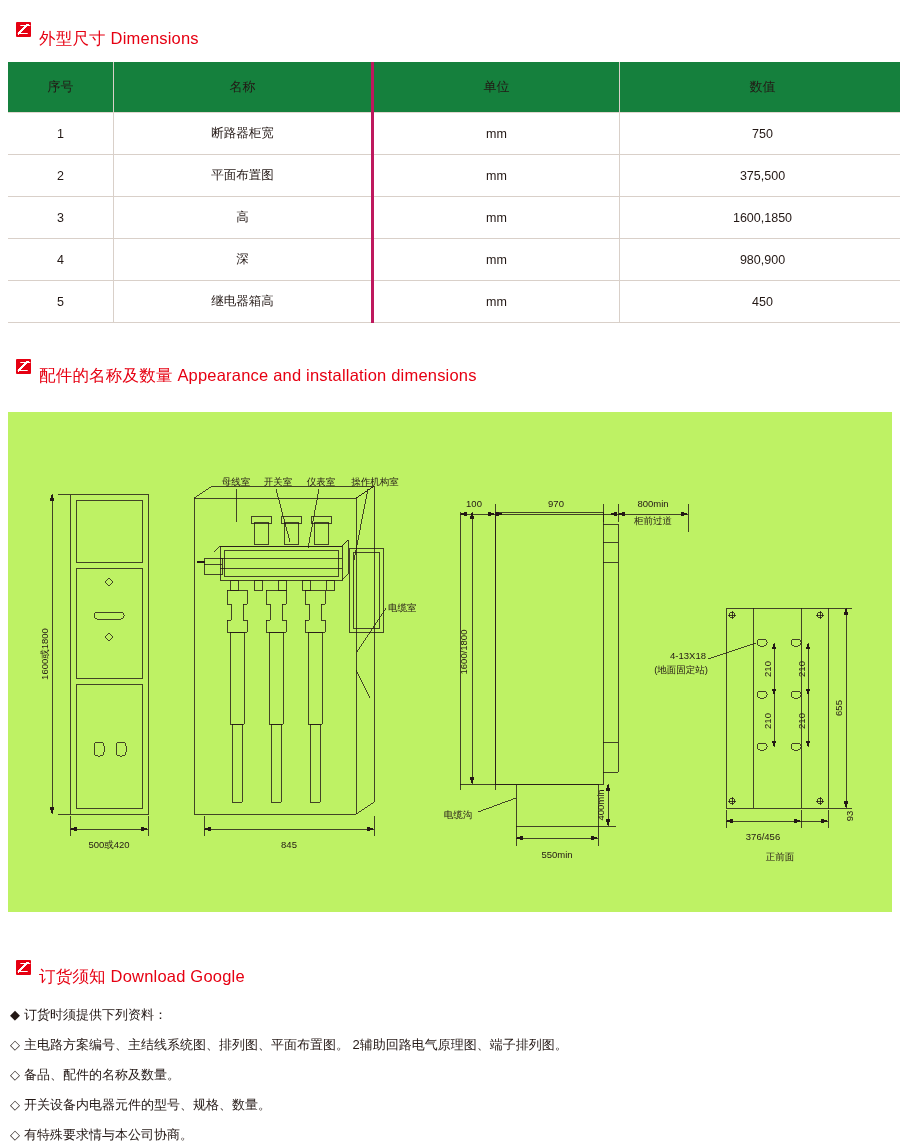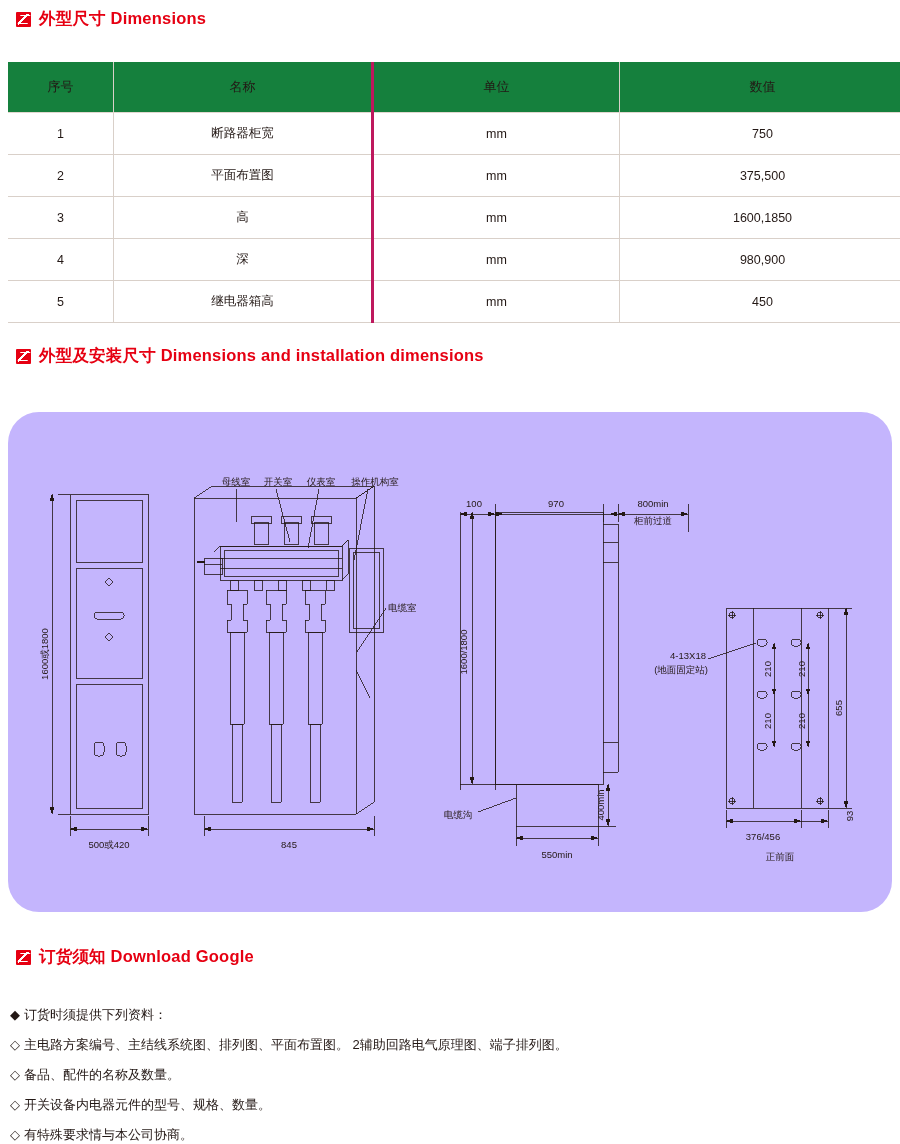--- a/index.html
+++ b/index.html
@@ -54,23 +54,24 @@
     width: 10px;
     height: 9px;
     border-top: 1.5px solid #ffffff;
     border-bottom: 1.5px solid #ffffff;
     box-sizing: border-box;
     transform: skewX(-18deg);
   }
   .head-text {
     color: #e60012;
     font-size: 16.5px;
-    font-weight: bold;
+    font-weight: normal;
     letter-spacing: 0.2px;
     white-space: nowrap;
+    margin-top: 20px;
   }
 
   
   .dim-table-wrap {
     position: absolute;
     left: 8px;
     top: 62px;
     width: 884px;
   }
   table.dim-table {
@@ -100,22 +101,21 @@
   table.dim-table .c4 { width: 283px; }
   table.dim-table tbody tr:last-child td { border-bottom: 1px solid #d9d0c9; }
 
   
   .drawing-panel {
     position: absolute;
     left: 8px;
     top: 412px;
     width: 884px;
     height: 500px;
-    background: #c4b5fd;
-    border-radius: 31px;
+    background: #bef264;
   }
   .drawing-panel svg { display: block; }
 
   
   .notes {
     position: absolute;
     left: 10px;
     top: 1000px;
     width: 880px;
   }
@@ -177,21 +177,21 @@
           <td class="c2">继电器箱高</td>
           <td class="c3">mm</td>
           <td class="c4">450</td>
         </tr>
       </tbody>
     </table>
   </div>
 
   <div class="section-head" style="position:absolute; left:8px; top:345px;">
     <span class="head-icon"></span>
-    <span class="head-text">外型及安装尺寸 Dimensions and installation dimensions</span>
+    <span class="head-text">配件的名称及数量 Appearance and installation dimensions</span>
   </div>
 
   <div class="drawing-panel">
     <svg width="884" height="500" viewBox="0 0 884 500">
       <g stroke="#231815" fill="none" stroke-width="0.8" shape-rendering="crispEdges">
 
         <rect x="62" y="82" width="78" height="320"></rect>
         <rect x="68" y="88" width="66" height="62"></rect>
         <rect x="68" y="156" width="66" height="110"></rect>
         <rect x="68" y="272" width="66" height="124"></rect>

